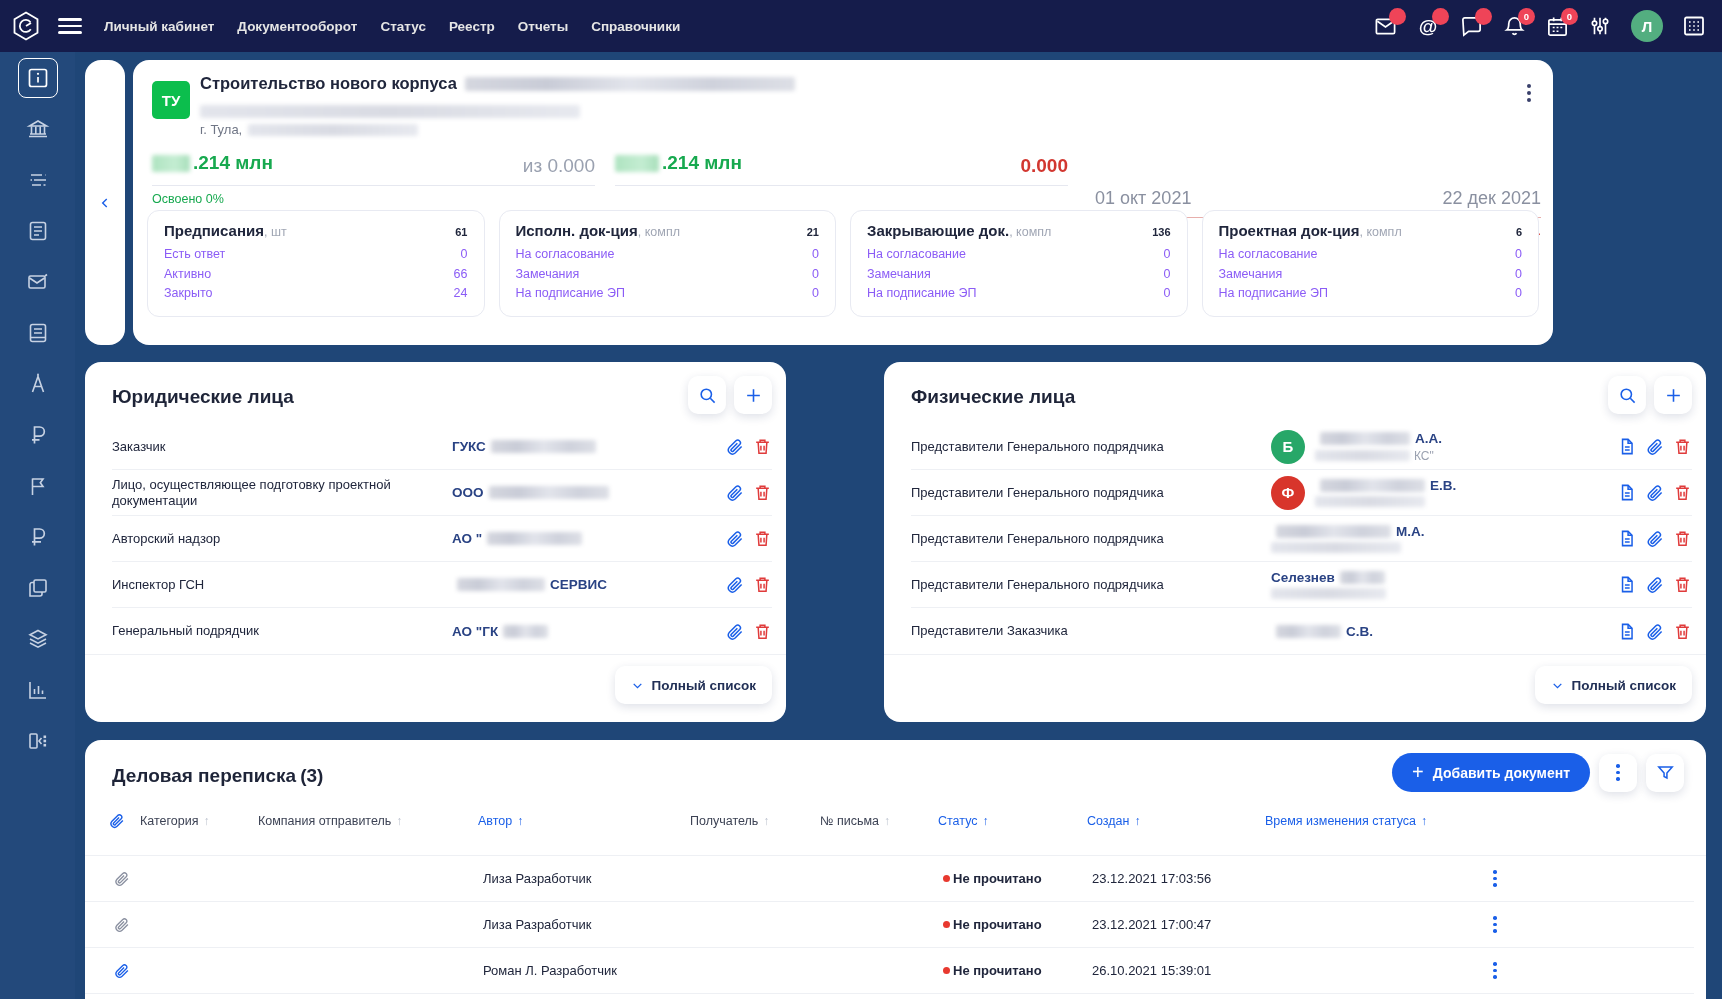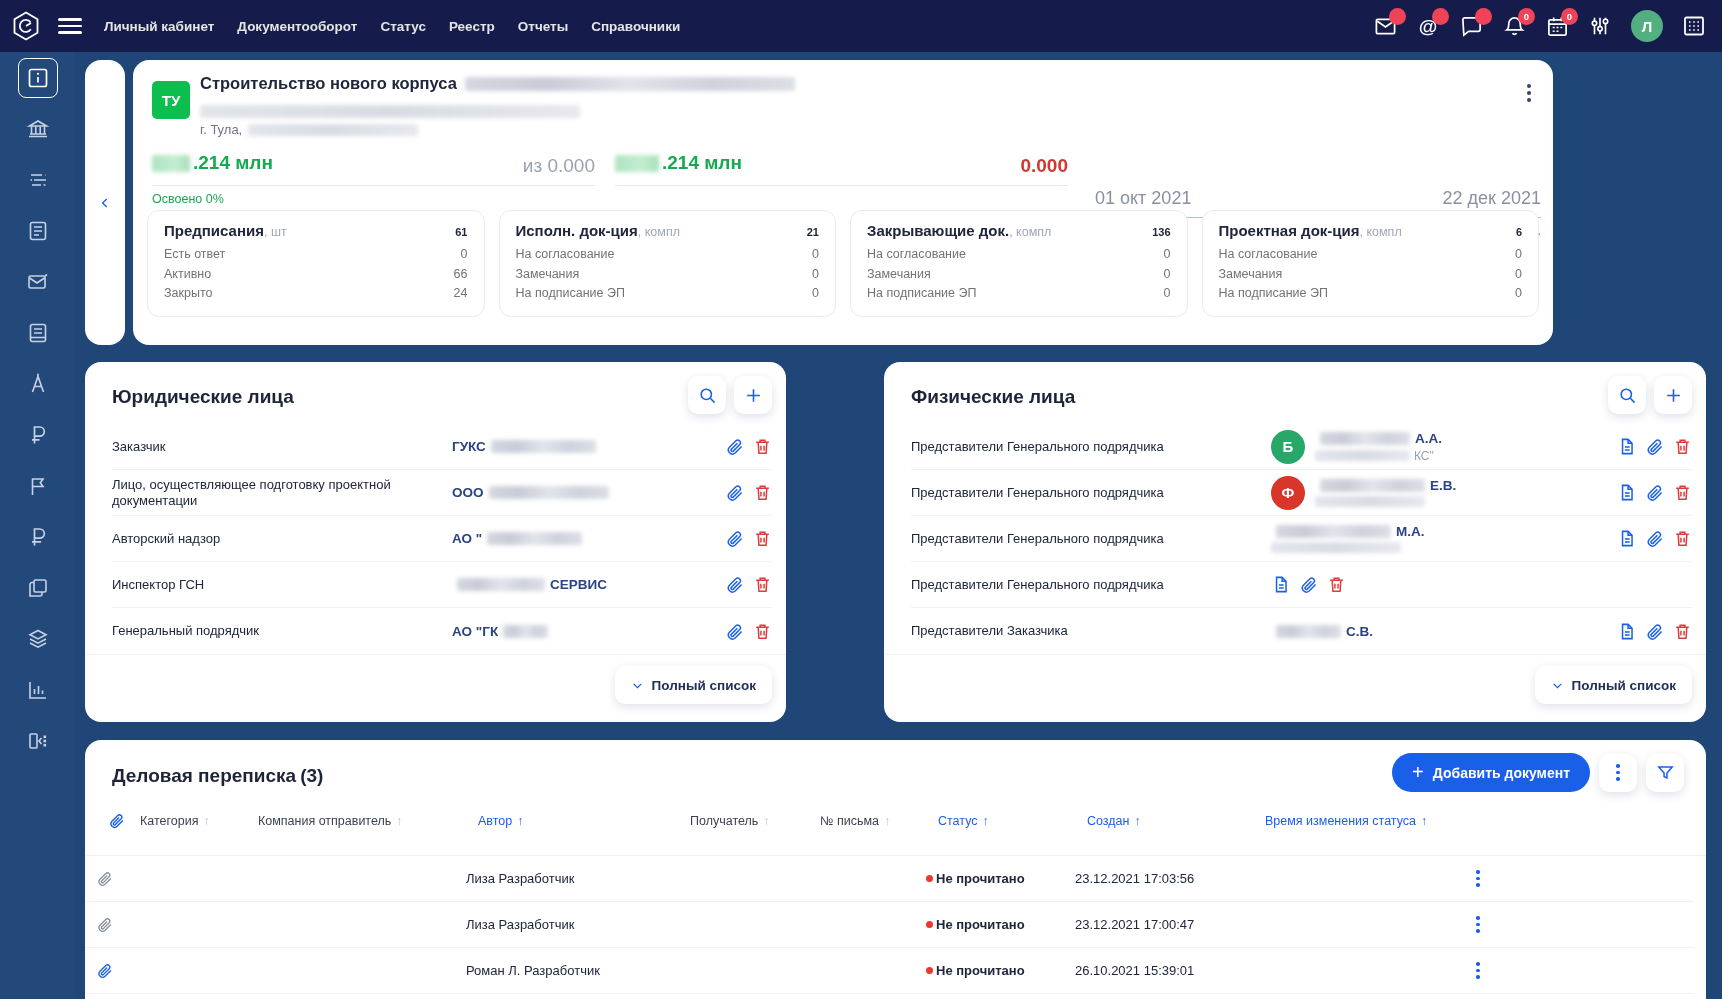--- a/index.html
+++ b/index.html
@@ -78,21 +78,21 @@
   .fin-date { font-size:18px; color:#8A90A0; }
   .fin-sub { display:flex; justify-content:space-between; margin-top:6px; font-size:12.5px; }
   .green-t { color:#17A94F; } .red-t { color:#D23730; }
 
   .stats-row { position:absolute; left:14px; right:14px; top:150px; display:flex; gap:14px; }
   .stat-card { flex:1; border:1px solid #E8EAF2; border-radius:12px; padding:11px 16px 12px; background:#fff; }
   .stat-head { display:flex; justify-content:space-between; align-items:baseline; margin-bottom:5px; }
   .stat-title { font-size:15px; font-weight:700; color:#20263C; }
   .stat-unit { font-size:12.5px; color:#A0A6B4; font-weight:400; }
   .stat-val { font-size:11px; font-weight:700; }
-  .stat-line { display:flex; justify-content:space-between; font-size:12.5px; line-height:19.5px; color:#737373; }
+  .stat-line { display:flex; justify-content:space-between; font-size:12.5px; line-height:19.5px; color:#8b5cf6; }
 
   
   .legal-panel { left:85px; top:362px; width:701px; height:360px; }
   .indiv-panel { left:884px; top:362px; width:822px; height:360px; }
   .panel-title { position:absolute; left:27px; top:24px; font-size:19px; font-weight:700; color:#1E2438; }
   .panel-actions { position:absolute; top:14px; right:14px; display:flex; gap:8px; }
   .sq-btn {
     width:38px; height:38px; border-radius:10px; background:#fff; color:#1A5FE8;
     box-shadow:0 3px 10px rgba(26,40,90,.14); display:flex; align-items:center; justify-content:center; cursor:pointer;
   }
@@ -128,21 +128,21 @@
   }
   .plus-glyph { font-size:20px; font-weight:400; line-height:1; margin-top:-2px; }
   .thead { position:absolute; left:0; right:0; top:72px; display:flex; align-items:center; padding-left:23px; font-size:12.5px; color:#3C4254; }
   .th { display:flex; align-items:center; gap:5px; cursor:pointer; }
   .th.sorted span { color:#1A5FE8; }
   .arrow-up { color:#BCC2CE; font-size:12px; }
   .c-clip{width:32px;} .c-cat{width:118px;} .c-comp{width:220px;} .c-auth{width:212px;}
   .c-recv{width:130px;} .c-num{width:118px;} .c-stat{width:149px;} .c-created{width:178px;}
   .c-time{width:219px;} .c-menu{width:40px;}
   .thead-sep { position:absolute; left:0; right:0; top:115px; height:1px; background:#EEF0F4; }
-  .trow { position:absolute; left:0; right:12px; height:46px; display:flex; align-items:center; padding-left:11px; font-size:13px; color:#20263C; border-bottom:1px solid #EEF0F4; }
+  .trow { position:absolute; left:0; right:12px; height:46px; display:flex; align-items:center; padding-left:28px; font-size:13px; color:#20263C; border-bottom:1px solid #EEF0F4; }
   .status-cell { display:flex; align-items:center; gap:3px;font-weight:bold; }
   .dot { width:7px; height:7px; border-radius:50%; background:#E8392F; }
 
   
   .blur {
     display:inline-block; height:13px; border-radius:2px;
     background:linear-gradient(90deg,#D5D7DF 0%,#C9CCD7 25%,#E2E4EB 50%,#CFD2DC 75%,#DDDFE6 100%);
     filter:blur(2px);
   }
   .blur.green { background:linear-gradient(90deg,#AEE3C0,#C4EDD2 60%,#A8DFBB); height:17px; }
@@ -686,20 +686,33 @@
           </span>
         <span class="ic-red">
             <svg width="19" height="19" viewBox="0 0 24 24" fill="none" stroke="currentColor" stroke-width="1.9">
               <path d="M4 6.5h16M9 6.5V4h6v2.5M6.5 6.5l1 14h9l1-14M10 11v6M14 11v6"></path>
             </svg>
           </span>
       </span>
     </div>
     <div class="e-row">
       <span class="e-label">Представители Генерального подрядчика</span>
+      <span class="pers">
+        <span class="pers-txt">
+          <span class="nm">
+              <span>Селезнев</span>
+              <span class="blur" style="width:45px;"></span>
+              <span></span>
+            </span>
+          <span class="sub">
+              <span class="blur light" style="width:115px;height:11px;"></span>
+              <span></span>
+            </span>
+        </span>
+      </span>
       <span class="e-icons">
         <span class="ic-blue">
             <svg width="19" height="19" viewBox="0 0 24 24" fill="none" stroke="currentColor" stroke-width="1.9">
               <path d="M7 3h7l5 5v13H7z"></path>
               <path d="M14 3v5h5M10 12.5h6M10 16.5h6"></path>
             </svg>
           </span>
         <span class="ic-blue">
             <svg width="19" height="19" viewBox="0 0 24 24" fill="none" stroke="currentColor" stroke-width="1.9">
               <path d="M21 12l-8.2 8.2a5.1 5.1 0 0 1-7.2-7.2L13.8 4.8a3.4 3.4 0 0 1 4.8 4.8L10.4 17.8a1.7 1.7 0 0 1-2.4-2.4L15.6 7.8"></path>

